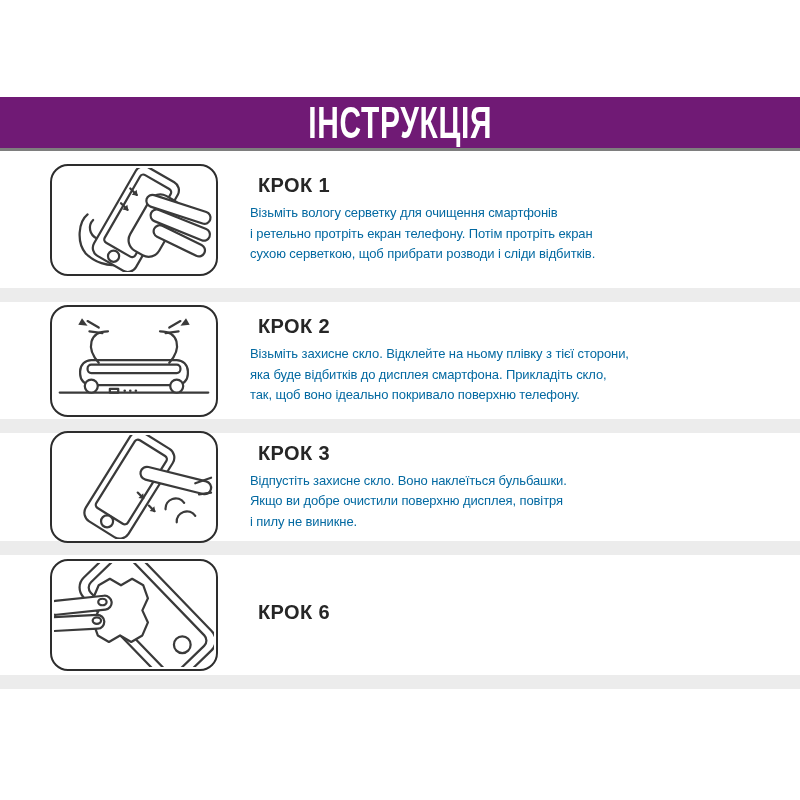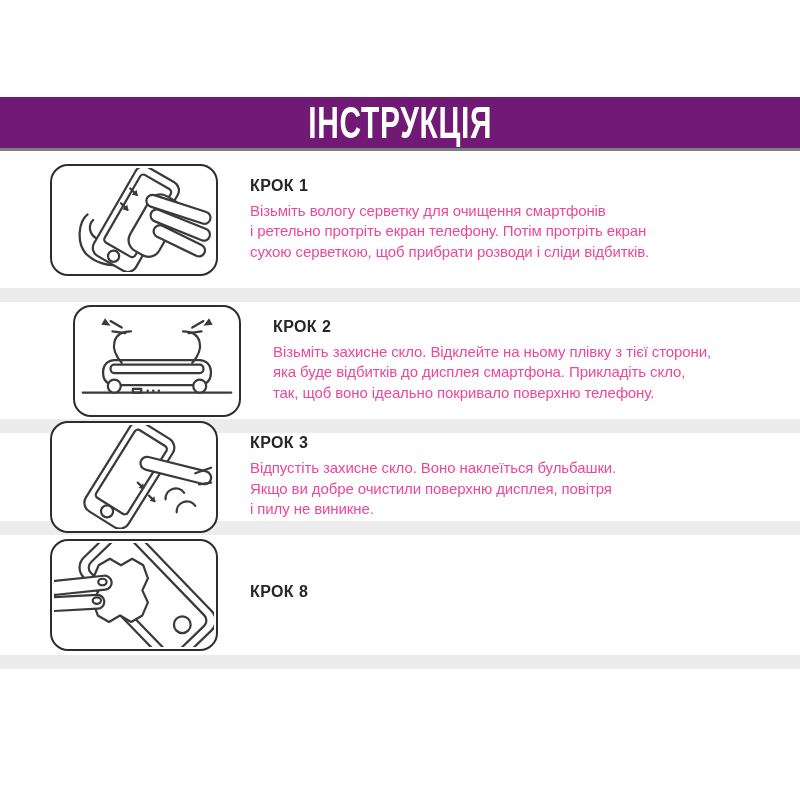--- a/index.html
+++ b/index.html
@@ -14,40 +14,40 @@
   }
   .title{
     margin:0;color:#ffffff;font-size:44px;font-weight:700;line-height:1;
     letter-spacing:1px;transform:scaleX(0.68);transform-origin:center;
     white-space:nowrap;
   }
   .step{
     display:flex;align-items:center;background:#ffffff;
   }
   .step-1{height:137px;}
-  .step-2{height:117px;padding-left:23px;}
-  .step-3{height:88px;}
+  .step-2{height:117px;}
+  .step-3{height:108px;}
   .step-4{height:120px;}
   .divider{height:14px;background:#ececec;}
   .divider.last{height:14px;}
   .illus{
     margin:0 0 0 50px;flex:0 0 auto;width:168px;height:112px;
     border:2.5px solid #2d2d2d;border-radius:18px;background:#fff;
     display:flex;align-items:center;justify-content:center;box-sizing:border-box;
   }
   .illus svg{display:block;width:160px;height:104px;}
   .step-text{
     margin-left:32px;display:flex;flex-direction:column;justify-content:center;
   }
   .step-label{
-    margin:0 0 6px 0;font-size:16px;font-weight:700;color:#262626;
+    margin:0 0 6px 8px;font-size:20px;font-weight:700;color:#262626;
     letter-spacing:.4px;
   }
   .step-body{
-    margin:0;font-size:15px;line-height:20.5px;color:#ec4899;
+    margin:0;font-size:13px;line-height:20.5px;color:#0369a1;
     white-space:pre;letter-spacing:-0.1px;
   }
   .bottom-space{height:94px;background:#fff;}
   .art{stroke:#3a3a3a;stroke-width:2.4;fill:none;stroke-linecap:round;stroke-linejoin:round;}
   .art .fillw{fill:#ffffff;}
   .art .solid{fill:#3a3a3a;stroke:none;}
 </style>
 </head>
 <body>
 
@@ -166,21 +166,21 @@
 
         <path d="M46,24 L58,17 L70,24 L82,17 L94,24 L99,38 L93,51 L99,64 L93,78 L81,85 L69,78 L57,85 L45,78 L40,64 L46,51 L40,38 Z" class="fillw"></path>
 
         <rect x="-8" y="38" width="68" height="15" rx="7.5" transform="rotate(-6 26 45)" class="fillw"></rect>
         <rect x="-10" y="57" width="62" height="15" rx="7.5" transform="rotate(-3 21 64)" class="fillw"></rect>
         <ellipse cx="50" cy="42" rx="4.5" ry="3.5" class="fillw"></ellipse>
         <ellipse cx="44" cy="62" rx="4.5" ry="3.5" class="fillw"></ellipse>
       </svg>
     </figure>
     <div class="step-text">
-      <h2 class="step-label">КРОК 8</h2>
+      <h2 class="step-label">КРОК 6</h2>
     </div>
   </section>
 
   <div class="divider last"></div>
 
   <div class="bottom-space"></div>
 
 </div>
 
 </body></html>

